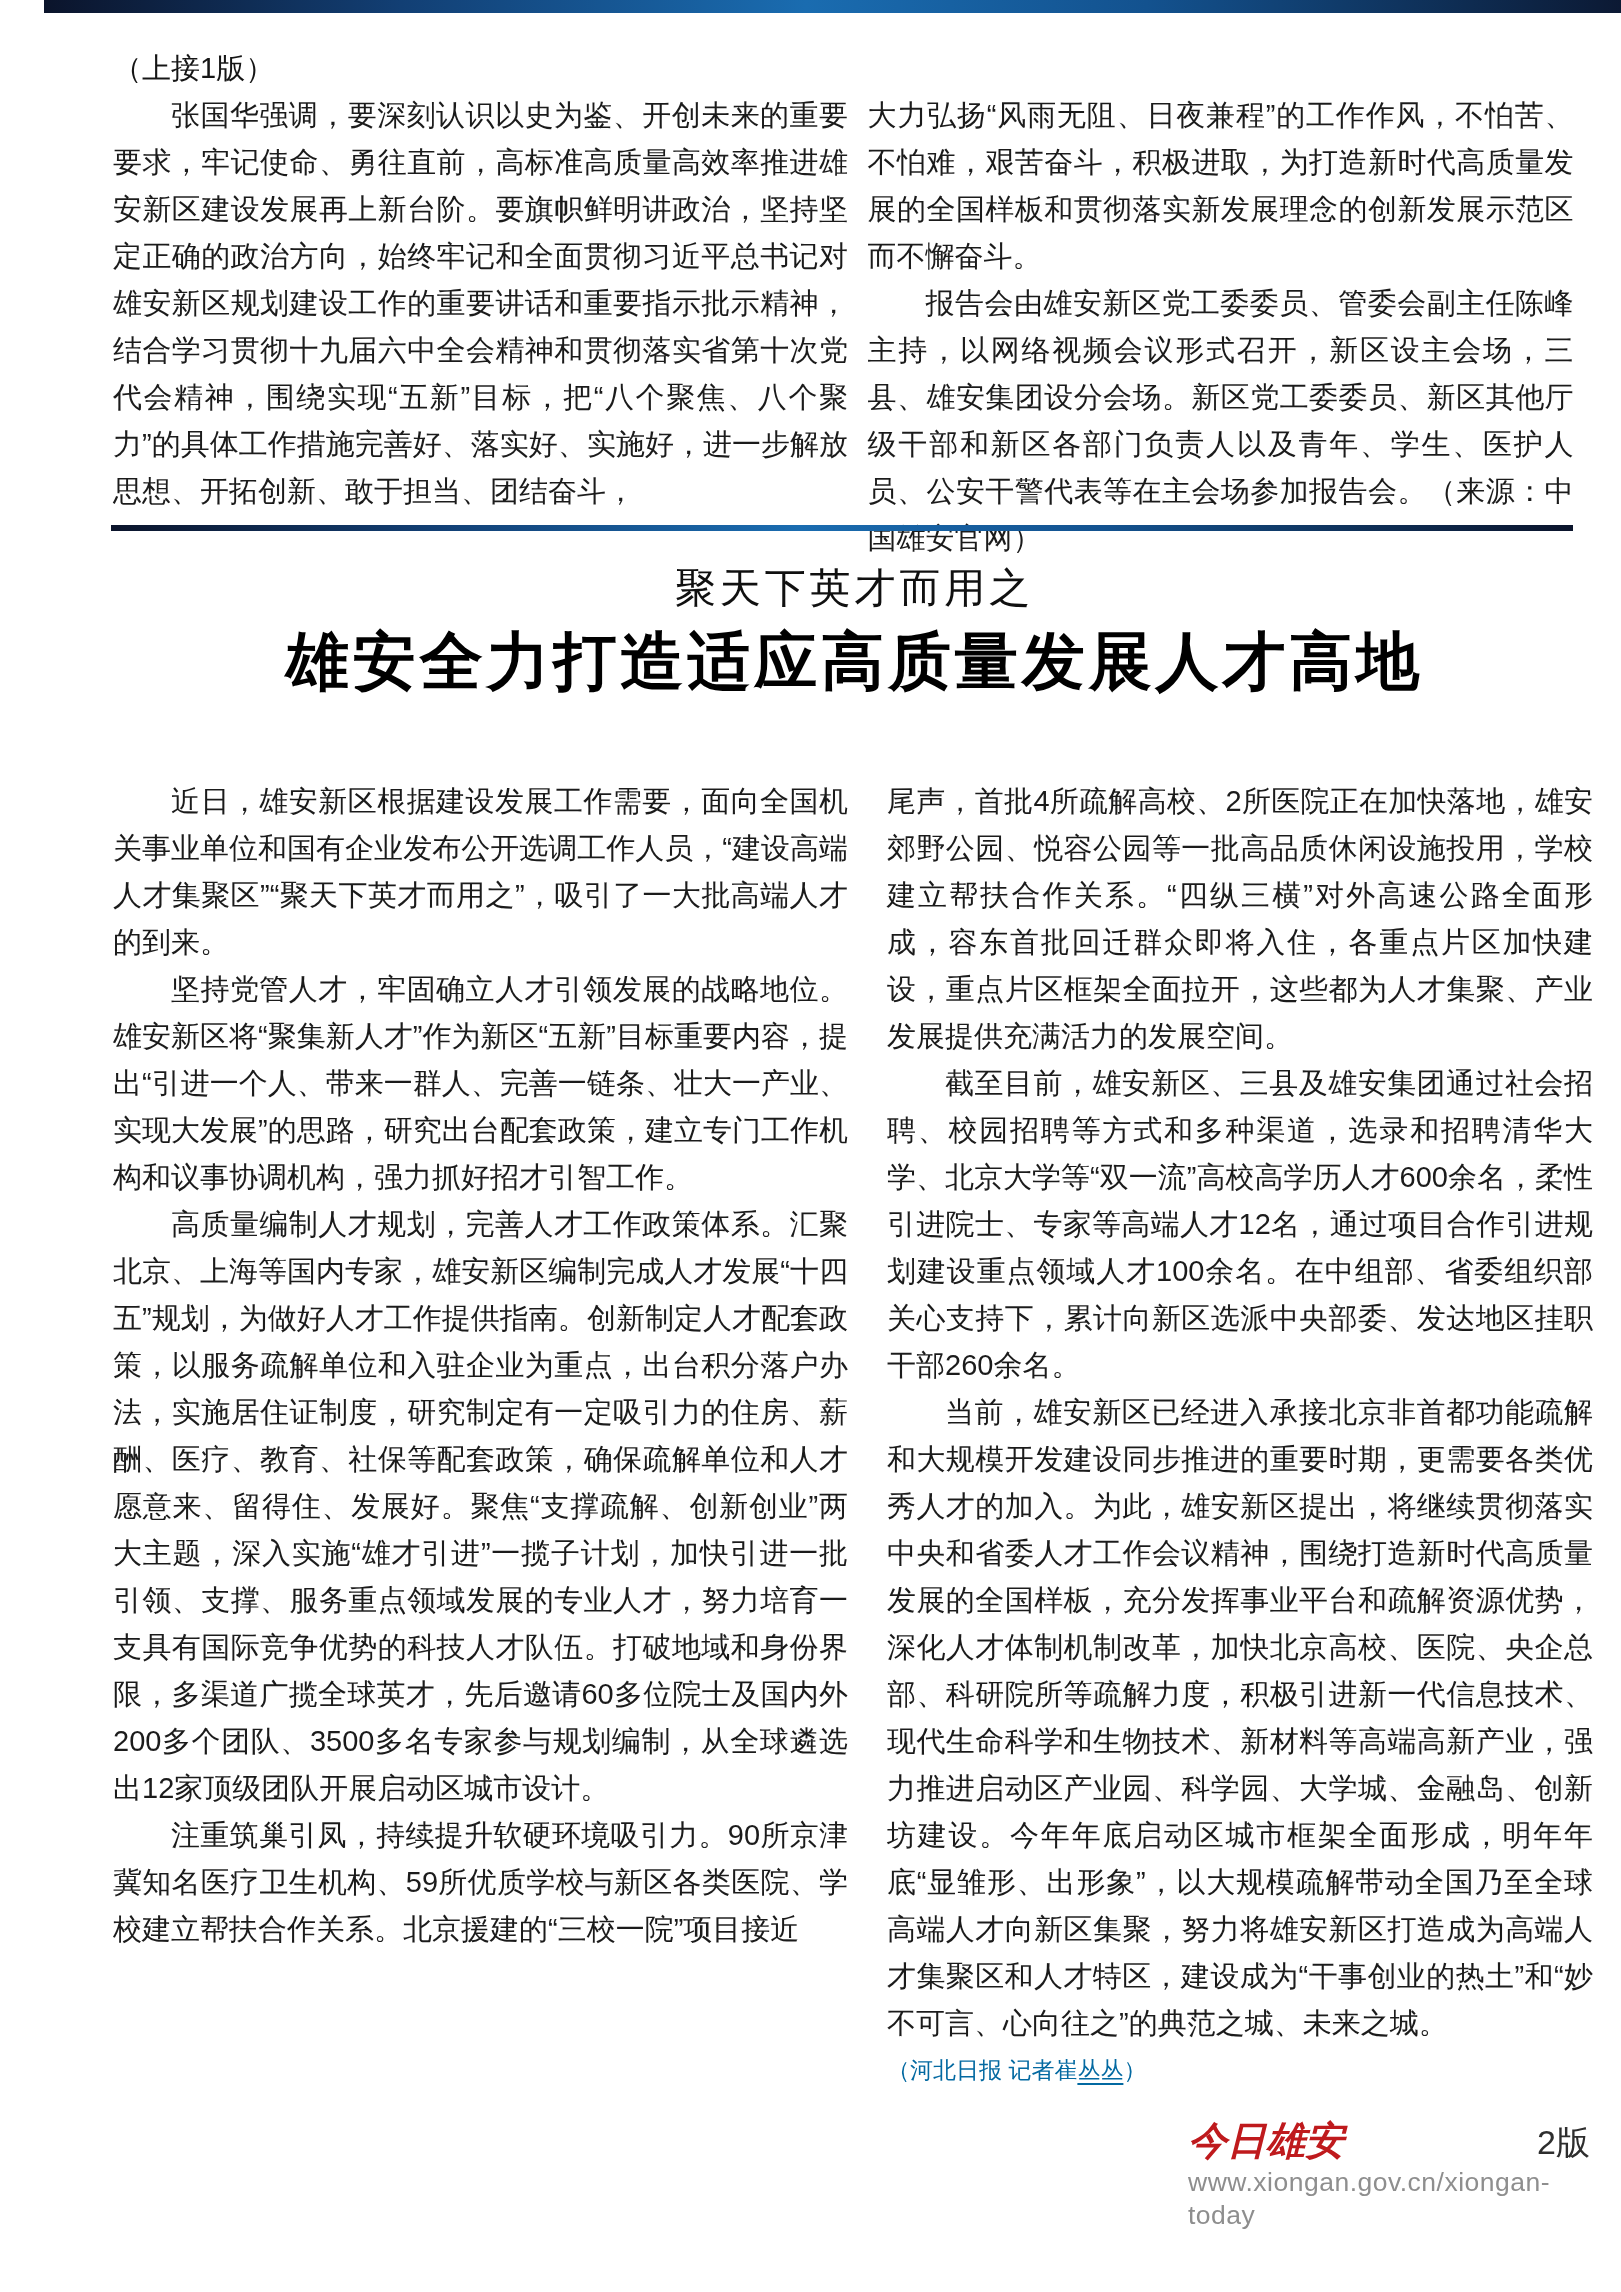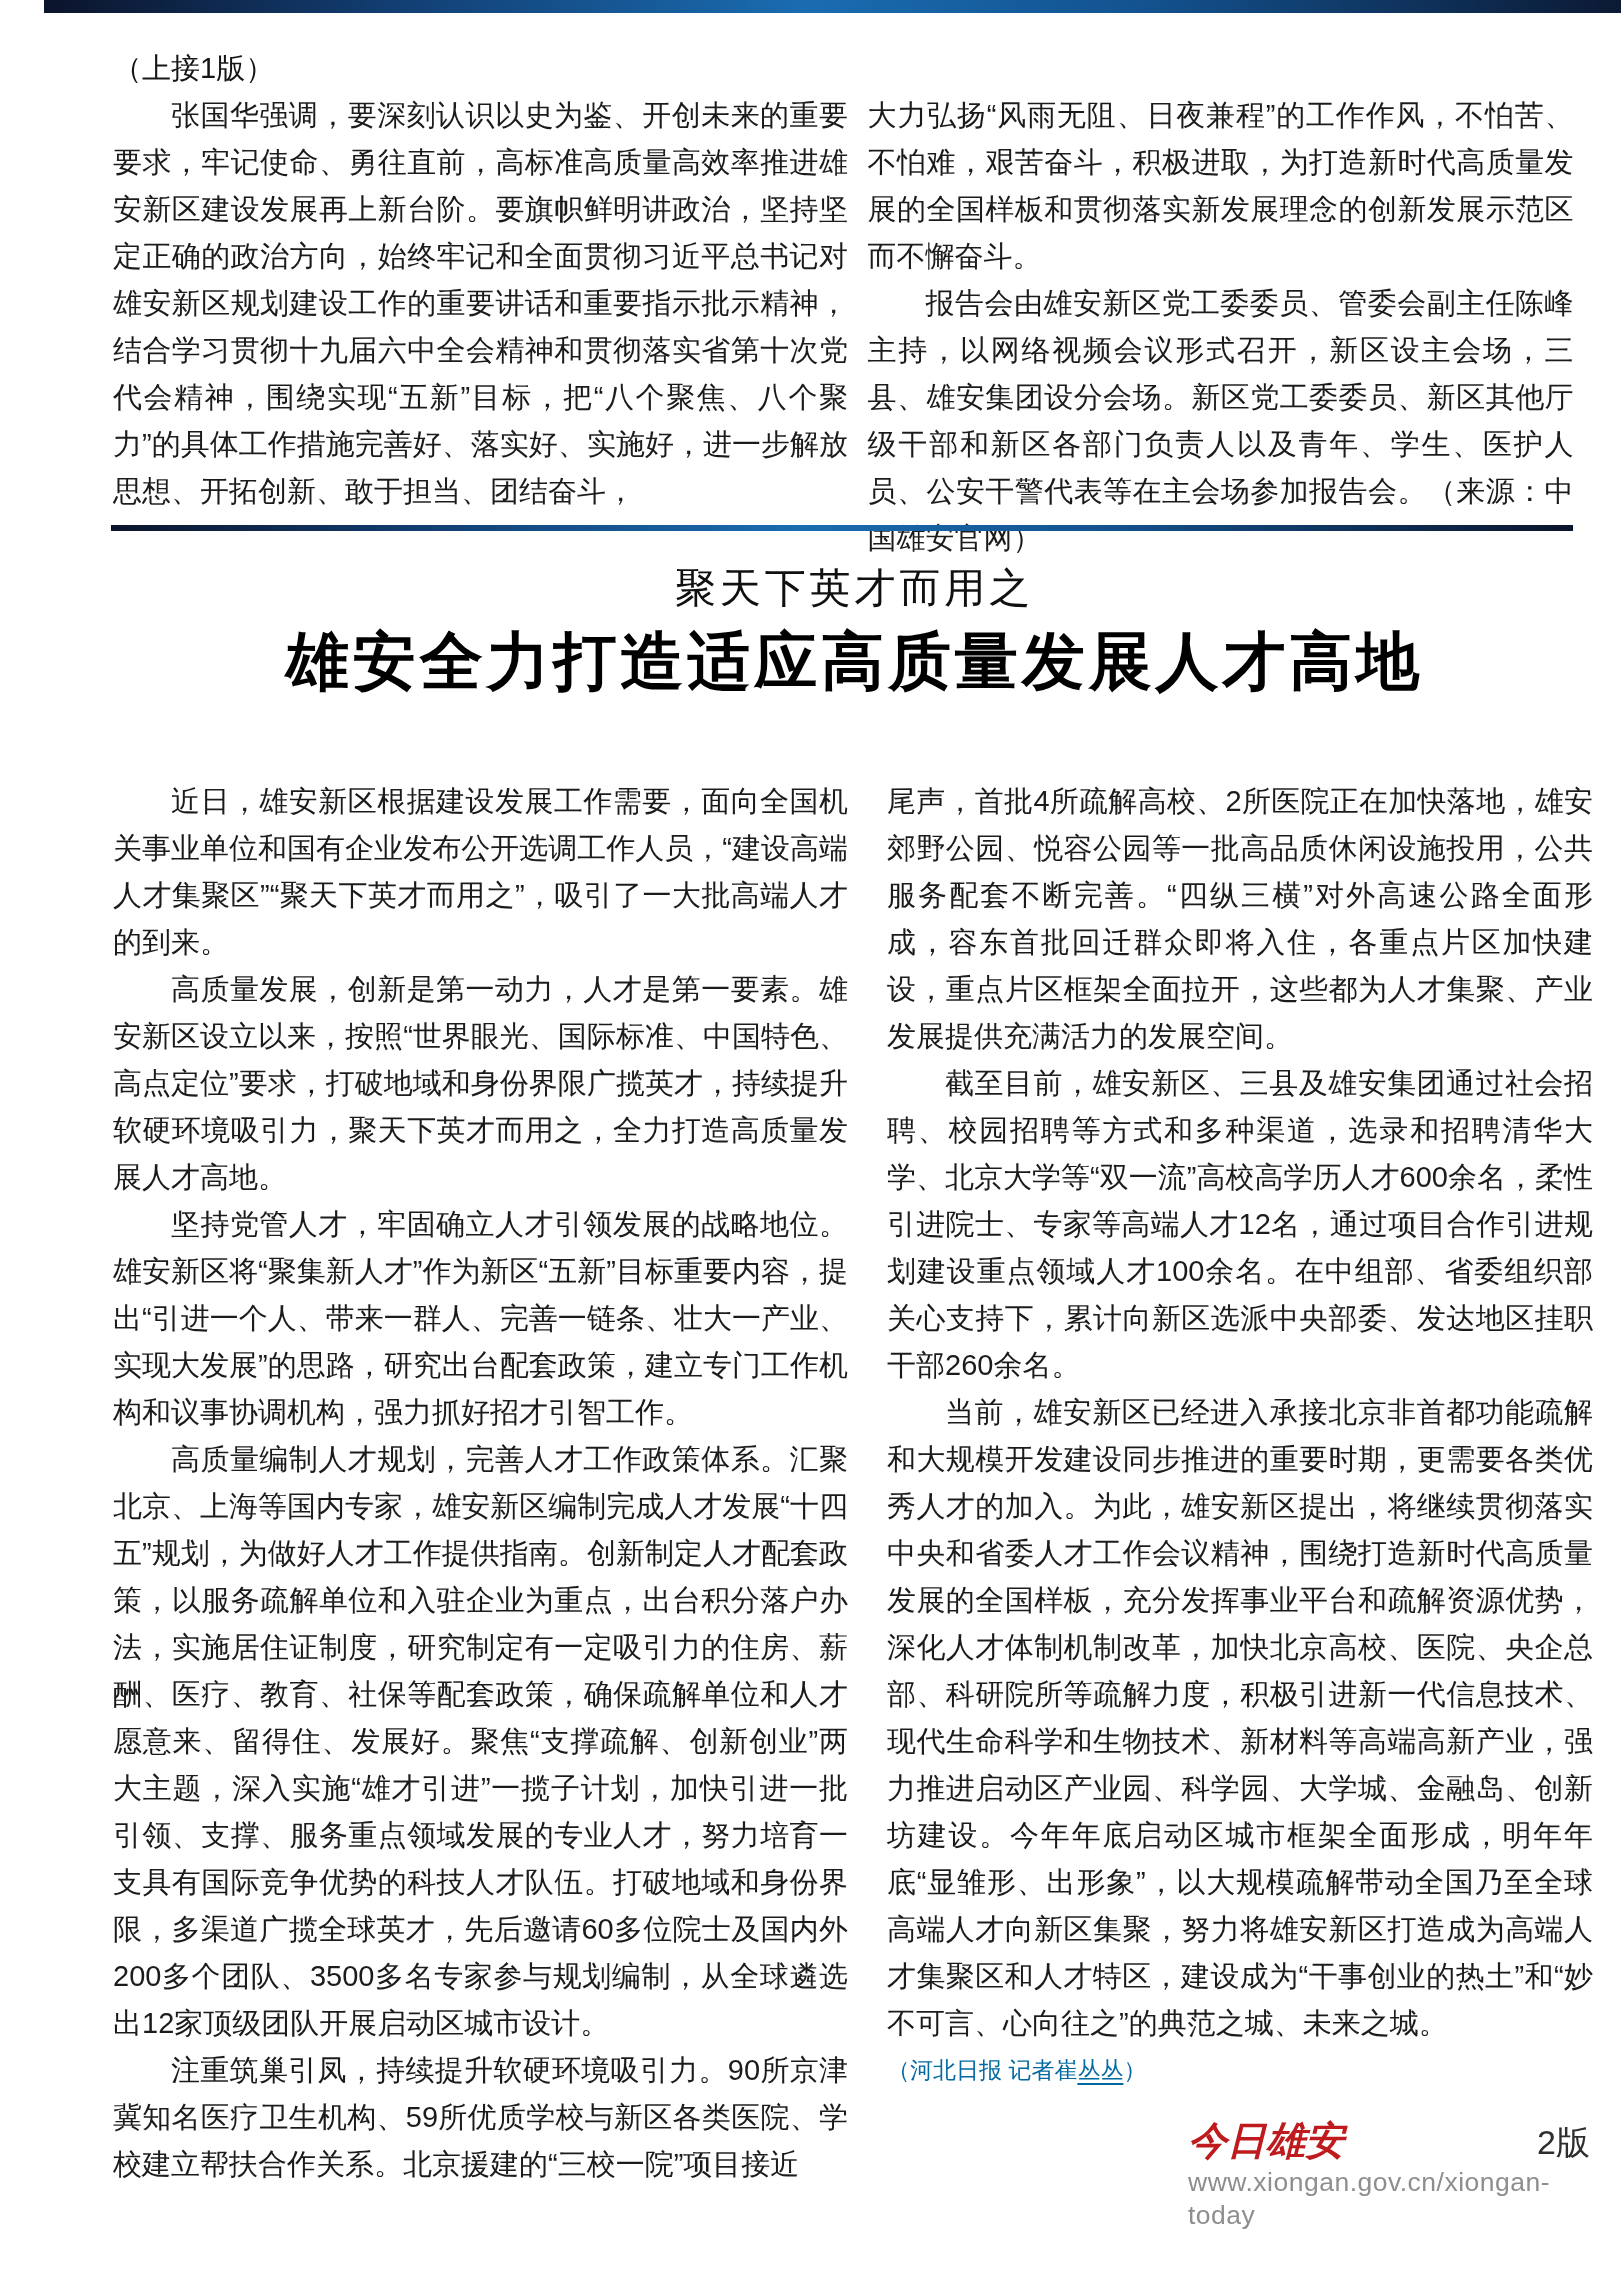--- a/index.html
+++ b/index.html
@@ -91,27 +91,26 @@
 
   <div id="divider" class="gradbar"></div>
 
   <div id="kicker">聚天下英才而用之</div>
 
   <h1 id="headline">雄安全力打造适应高质量发展人才高地</h1>
 
   <div id="article-body" class="twocol">
     <div class="colL">
       <p class="para indent">近日，雄安新区根据建设发展工作需要，面向全国机关事业单位和国有企业发布公开选调工作人员，“建设高端人才集聚区”“聚天下英才而用之”，吸引了一大批高端人才的到来。</p>
-      <p class="para indent">高质量发展，创新是第一动力，人才是第一要素。雄安新区设立以来，按照“世界眼光、国际标准、中国特色、高点定位”要求，打破地域和身份界限广揽英才，持续提升软硬环境吸引力，聚天下英才而用之，全力打造高质量发展人才高地。</p>
       <p class="para indent">坚持党管人才，牢固确立人才引领发展的战略地位。雄安新区将“聚集新人才”作为新区“五新”目标重要内容，提出“引进一个人、带来一群人、完善一链条、壮大一产业、实现大发展”的思路，研究出台配套政策，建立专门工作机构和议事协调机构，强力抓好招才引智工作。</p>
       <p class="para indent">高质量编制人才规划，完善人才工作政策体系。汇聚北京、上海等国内专家，雄安新区编制完成人才发展“十四五”规划，为做好人才工作提供指南。创新制定人才配套政策，以服务疏解单位和入驻企业为重点，出台积分落户办法，实施居住证制度，研究制定有一定吸引力的住房、薪酬、医疗、教育、社保等配套政策，确保疏解单位和人才愿意来、留得住、发展好。聚焦“支撑疏解、创新创业”两大主题，深入实施“雄才引进”一揽子计划，加快引进一批引领、支撑、服务重点领域发展的专业人才，努力培育一支具有国际竞争优势的科技人才队伍。打破地域和身份界限，多渠道广揽全球英才，先后邀请60多位院士及国内外200多个团队、3500多名专家参与规划编制，从全球遴选出12家顶级团队开展启动区城市设计。</p>
       <p class="para indent">注重筑巢引凤，持续提升软硬环境吸引力。90所京津冀知名医疗卫生机构、59所优质学校与新区各类医院、学校建立帮扶合作关系。北京援建的“三校一院”项目接近</p>
     </div>
     <div class="colR">
-      <p class="para">尾声，首批4所疏解高校、2所医院正在加快落地，雄安郊野公园、悦容公园等一批高品质休闲设施投用，公共服务配套不断完善。“四纵三横”对外高速公路全面形成，容东首批回迁群众即将入住，各重点片区加快建设，重点片区框架全面拉开，这些都为人才集聚、产业发展提供充满活力的发展空间。</p>
+      <p class="para">尾声，首批4所疏解高校、2所医院正在加快落地，雄安郊野公园、悦容公园等一批高品质休闲设施投用，学校建立帮扶合作关系。“四纵三横”对外高速公路全面形成，容东首批回迁群众即将入住，各重点片区加快建设，重点片区框架全面拉开，这些都为人才集聚、产业发展提供充满活力的发展空间。</p>
       <p class="para indent">截至目前，雄安新区、三县及雄安集团通过社会招聘、校园招聘等方式和多种渠道，选录和招聘清华大学、北京大学等“双一流”高校高学历人才600余名，柔性引进院士、专家等高端人才12名，通过项目合作引进规划建设重点领域人才100余名。在中组部、省委组织部关心支持下，累计向新区选派中央部委、发达地区挂职干部260余名。</p>
       <p class="para indent">当前，雄安新区已经进入承接北京非首都功能疏解和大规模开发建设同步推进的重要时期，更需要各类优秀人才的加入。为此，雄安新区提出，将继续贯彻落实中央和省委人才工作会议精神，围绕打造新时代高质量发展的全国样板，充分发挥事业平台和疏解资源优势，深化人才体制机制改革，加快北京高校、医院、央企总部、科研院所等疏解力度，积极引进新一代信息技术、现代生命科学和生物技术、新材料等高端高新产业，强力推进启动区产业园、科学园、大学城、金融岛、创新坊建设。今年年底启动区城市框架全面形成，明年年底“显雏形、出形象”，以大规模疏解带动全国乃至全球高端人才向新区集聚，努力将雄安新区打造成为高端人才集聚区和人才特区，建设成为“干事创业的热土”和“妙不可言、心向往之”的典范之城、未来之城。</p>
       <p class="byline"><span>（河北日报 记者崔</span><span class="u">丛丛</span><span>）</span></p>
     </div>
   </div>
 
   <div id="footer">
     <div class="footrow">
       <span id="brand">今日雄安</span>
       <span id="pagenum">2版</span>

